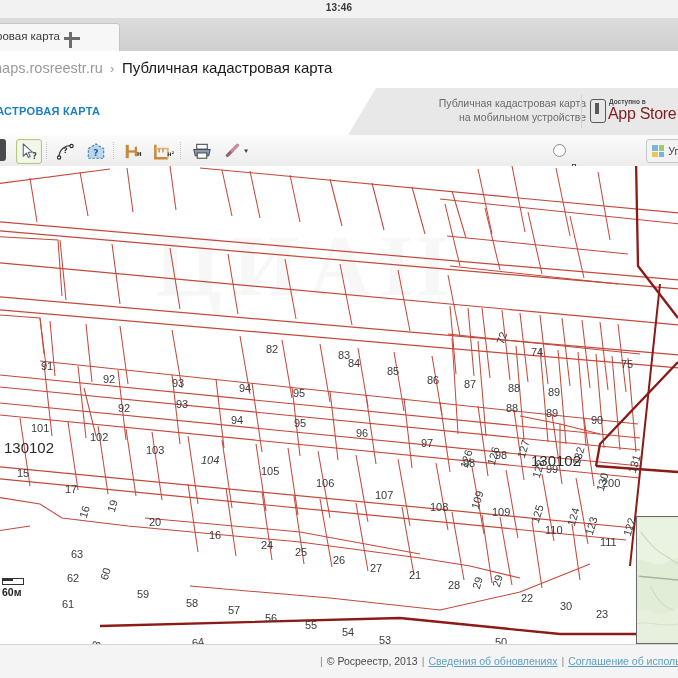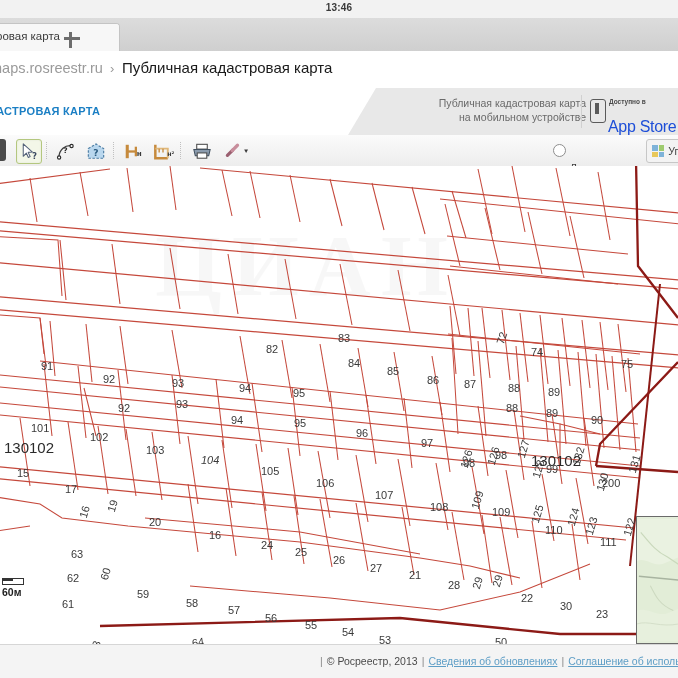--- a/index.html
+++ b/index.html
@@ -100,22 +100,22 @@
   }
   .appstore .phone:after{
     content:"";position:absolute;left:3.5px;top:3px;width:4px;height:11px;
     background:#5a5a5a;
   }
   .appstore .avail{
     position:absolute;left:27px;top:3px;font-size:6.5px;font-weight:bold;
     color:#4a4a4a;white-space:nowrap;
   }
   .appstore .store{
-    position:absolute;left:26px;top:10px;font-size:16px;color:#1d4ed8;
-    white-space:nowrap;letter-spacing:-0.3px;margin-top:13px;
+    position:absolute;left:26px;top:10px;font-size:16px;color:#7f1d1d;
+    white-space:nowrap;letter-spacing:-0.3px;
   }
 
   
   .toolbar{
     position:absolute;left:0;top:135px;width:678px;height:31px;
     background:linear-gradient(#fbfbfb,#ededed);
     border-bottom:1px solid #c6c6c6;
   }
   .tbtn{
     position:absolute;top:4px;width:24px;height:23px;
@@ -496,21 +496,21 @@
       </g>
     </svg>
 
     <div id="parcel-layer">
         <div class="zonelabel" style="left: 41px; top: 194px; font-size: 11px; color: rgb(58, 58, 58);">91</div>
         <div class="zonelabel" style="left: 103px; top: 207px; font-size: 11px; color: rgb(58, 58, 58);">92</div>
         <div class="zonelabel" style="left: 172px; top: 211px; font-size: 11px; color: rgb(58, 58, 58);">93</div>
         <div class="zonelabel" style="left: 239px; top: 216px; font-size: 11px; color: rgb(58, 58, 58);">94</div>
         <div class="zonelabel" style="left: 293px; top: 221px; font-size: 11px; color: rgb(58, 58, 58);">95</div>
         <div class="zonelabel" style="left: 266px; top: 177px; font-size: 11px; color: rgb(58, 58, 58);">82</div>
-        <div class="zonelabel" style="left: 306px; top: 166px; font-size: 11px; color: rgb(58, 58, 58); padding-left: 32px;">83</div>
+        <div class="zonelabel" style="left: 306px; top: 183px; font-size: 11px; color: rgb(58, 58, 58); padding-left: 32px;">83</div>
         <div class="zonelabel" style="left: 348px; top: 191px; font-size: 11px; color: rgb(58, 58, 58);">84</div>
         <div class="zonelabel" style="left: 387px; top: 199px; font-size: 11px; color: rgb(58, 58, 58);">85</div>
         <div class="zonelabel" style="left: 427px; top: 208px; font-size: 11px; color: rgb(58, 58, 58);">86</div>
         <div class="zonelabel" style="left: 464px; top: 212px; font-size: 11px; color: rgb(58, 58, 58);">87</div>
         <div class="zonelabel" style="left: 508px; top: 216px; font-size: 11px; color: rgb(58, 58, 58);">88</div>
         <div class="zonelabel" style="left: 548px; top: 220px; font-size: 11px; color: rgb(58, 58, 58);">89</div>
         <div class="zonelabel" style="left: 531px; top: 180px; font-size: 11px; color: rgb(58, 58, 58);">74</div>
         <div class="zonelabel" style="left: 589px; top: 192px; font-size: 11px; color: rgb(58, 58, 58); padding-left: 32px;">75</div>
         <div class="zonelabel" style="left: 494px; top: 176px; font-size: 11px; color: rgb(58, 58, 58); transform: rotate(-72deg); transform-origin: 0px 0px;">72</div>
         <div class="zonelabel" style="left: 506px; top: 236px; font-size: 11px; color: rgb(58, 58, 58);">88</div>

